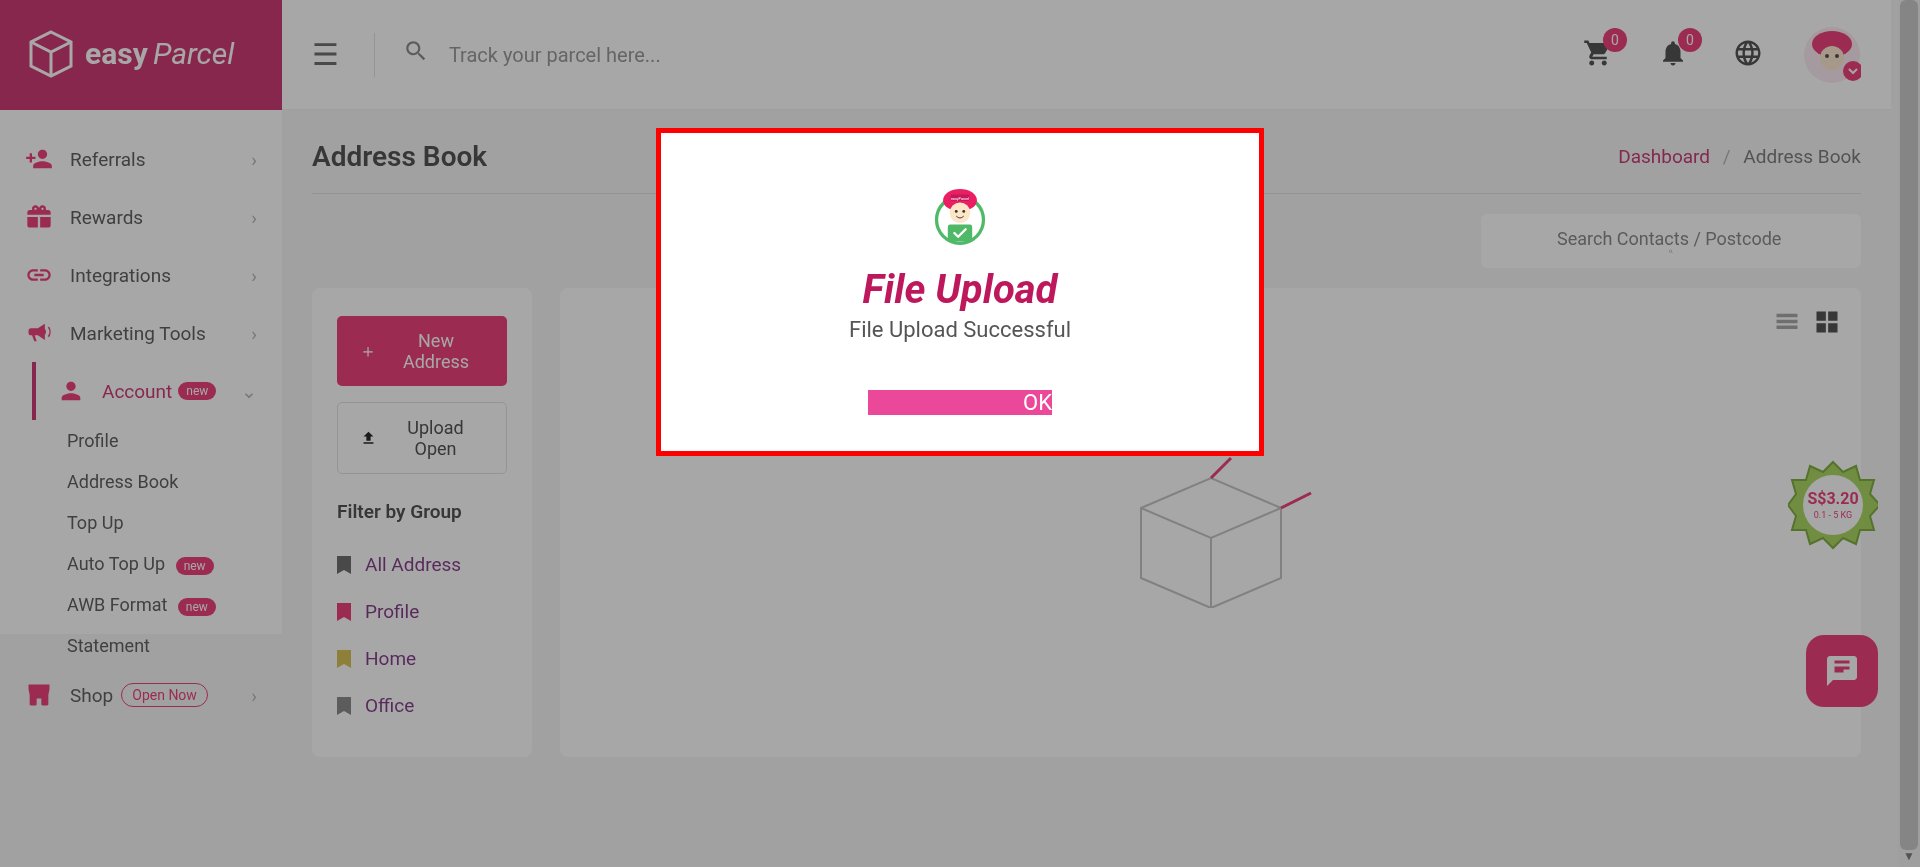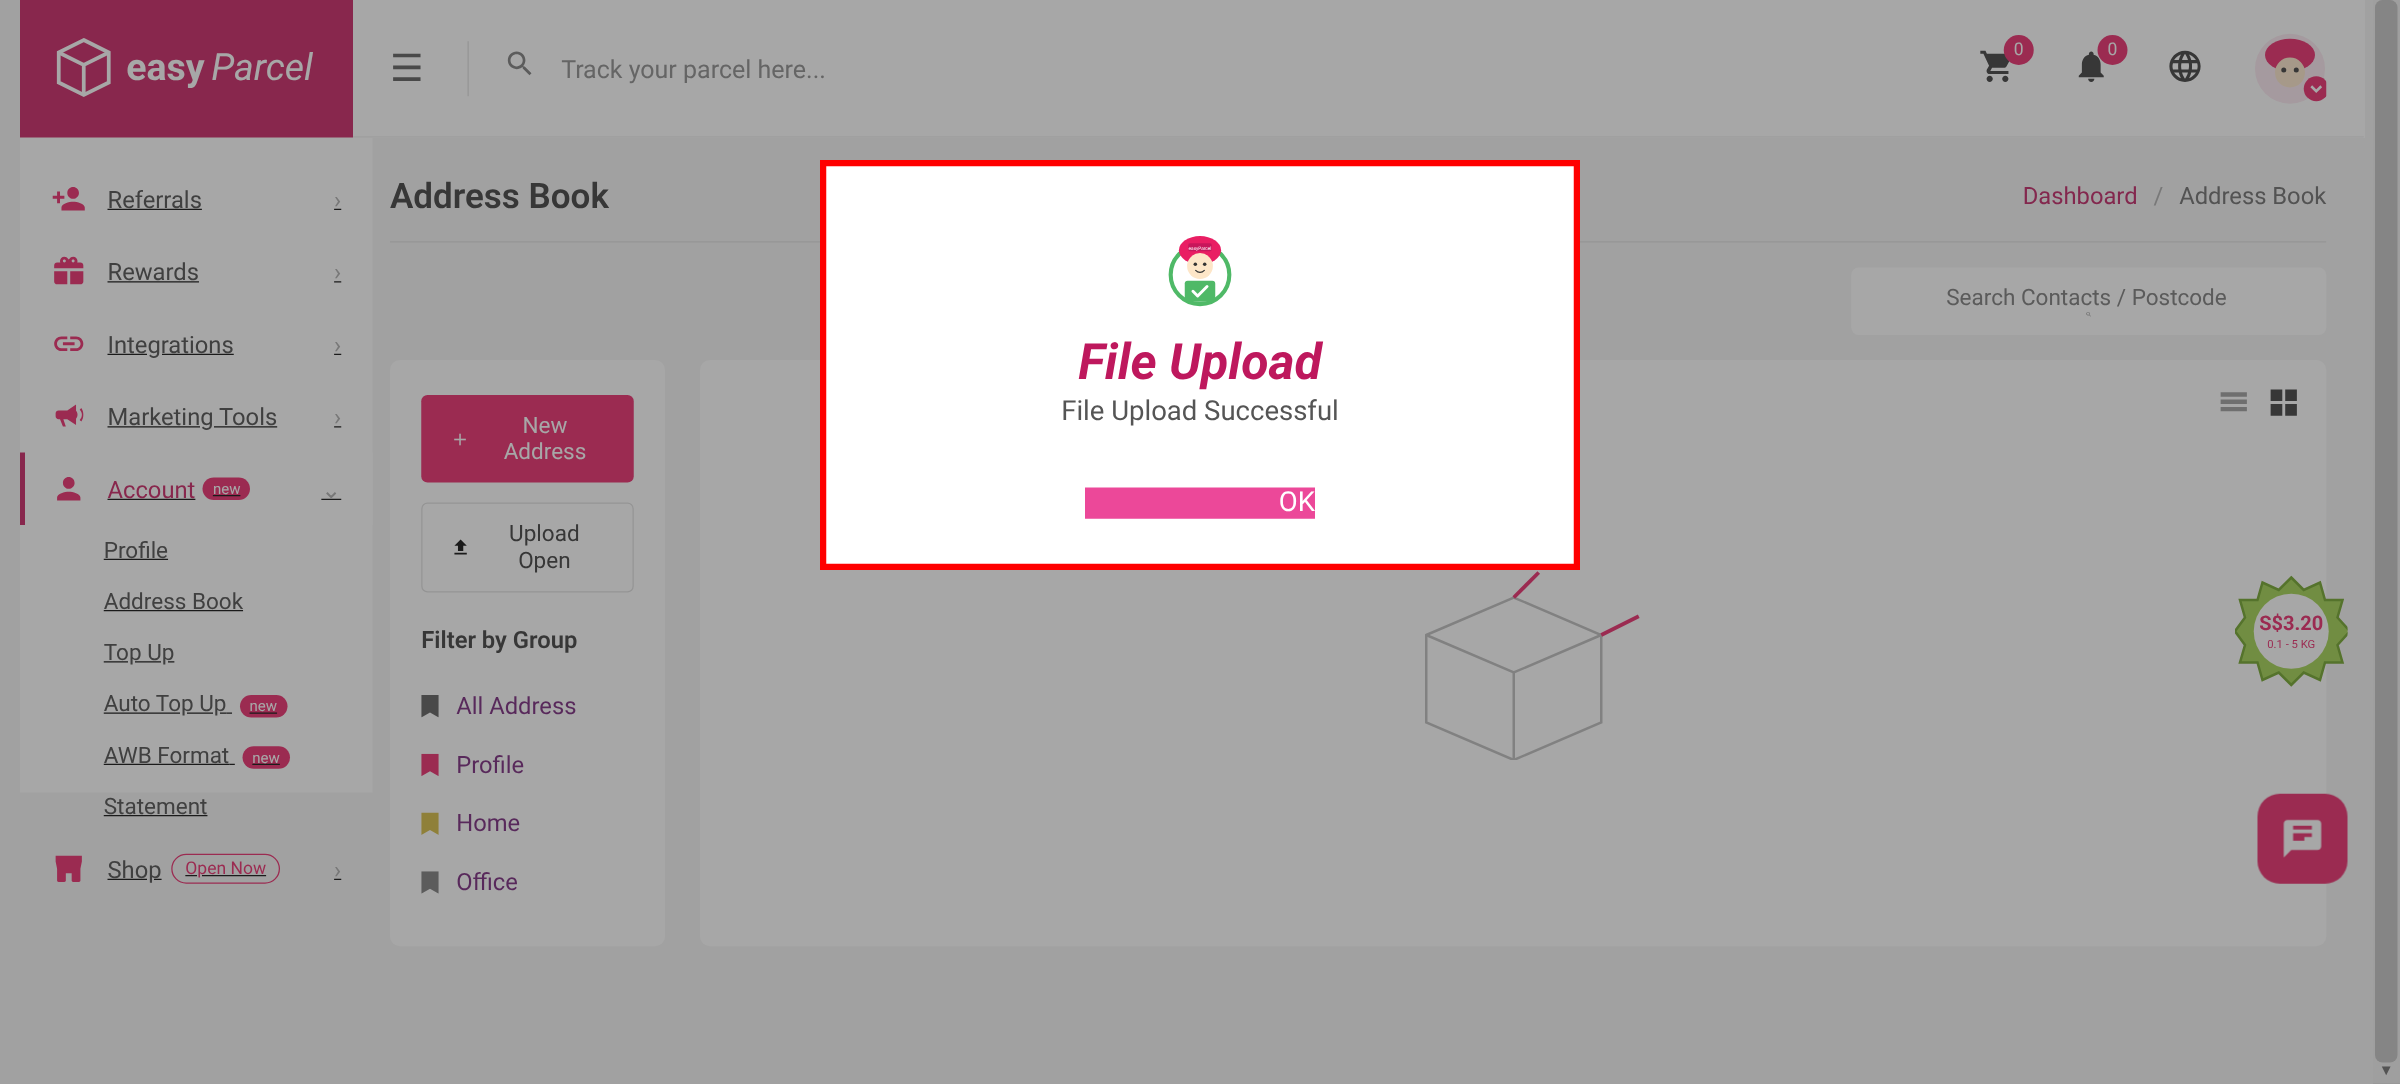--- a/index.html
+++ b/index.html
@@ -1,24 +1,24 @@
 <!DOCTYPE html>
 <html><head>
 <meta charset="utf-8">
 <style>
 * { box-sizing: border-box; margin: 0; padding: 0; font-family: -apple-system, BlinkMacSystemFont, 'Segoe UI', Roboto, sans-serif; }
 body { width: 1920px; height: 867px; overflow: hidden; background: #f5f5f5; position: relative; }
 
 
-.sidebar { position: fixed; top: 0; left: 16px; width: 282px; height: 634px; background: #fff; z-index: 10; text-decoration: underline; }
+.sidebar { position: fixed; top: 0; left: 0; width: 282px; height: 634px; background: #fff; z-index: 10; }
 .sidebar-logo { width: 282px; height: 110px; background: #c7175b; display: flex; align-items: center; justify-content: center; }
 .sidebar-logo svg { width: 240px; height: 62px; }
 .sidebar-menu { list-style: none; padding-top: 20px; }
 .sidebar-item { display: flex; align-items: center; padding: 15px 25px; cursor: pointer; color: #444; font-size: 19px; position: relative; }
-.sidebar-item.active { color: #c7175b; border-left: 4px solid #c7175b; padding-left: 21px; background: #fff; }
+.sidebar-item.active { color: #c7175b; border-left: 4px solid #c7175b; padding-left: 21px; background: #fff; margin-left: 32px; }
 .sidebar-item .icon { width: 28px; height: 28px; margin-right: 17px; fill: #c7175b; display: flex; align-items: center; justify-content: center; }
 .sidebar-item .chevron { margin-left: auto; color: #aaa; }
 .sidebar-subitems { list-style: none; padding-left: 67px; }
 .sidebar-subitem { padding: 10px 0; color: #444; font-size: 18px; cursor: pointer; }
 .badge-new { background: #e91e63; color: white; font-size: 12px; padding: 2px 8px; border-radius: 10px; margin-left: 6px; }
 .badge-opennow { border: 1.5px solid #e91e63; color: #e91e63; font-size: 14px; padding: 3px 10px; border-radius: 14px; margin-left: 8px; }
 
 
 .header { position: fixed; top: 0; left: 282px; right: 29px; height: 110px; background: #fff; display: flex; align-items: center; padding: 0 30px; z-index: 10; border-bottom: 1px solid #eee; }
 .header .menu-icon { font-size: 30px; color: #555; margin-right: 35px; cursor: pointer; }

